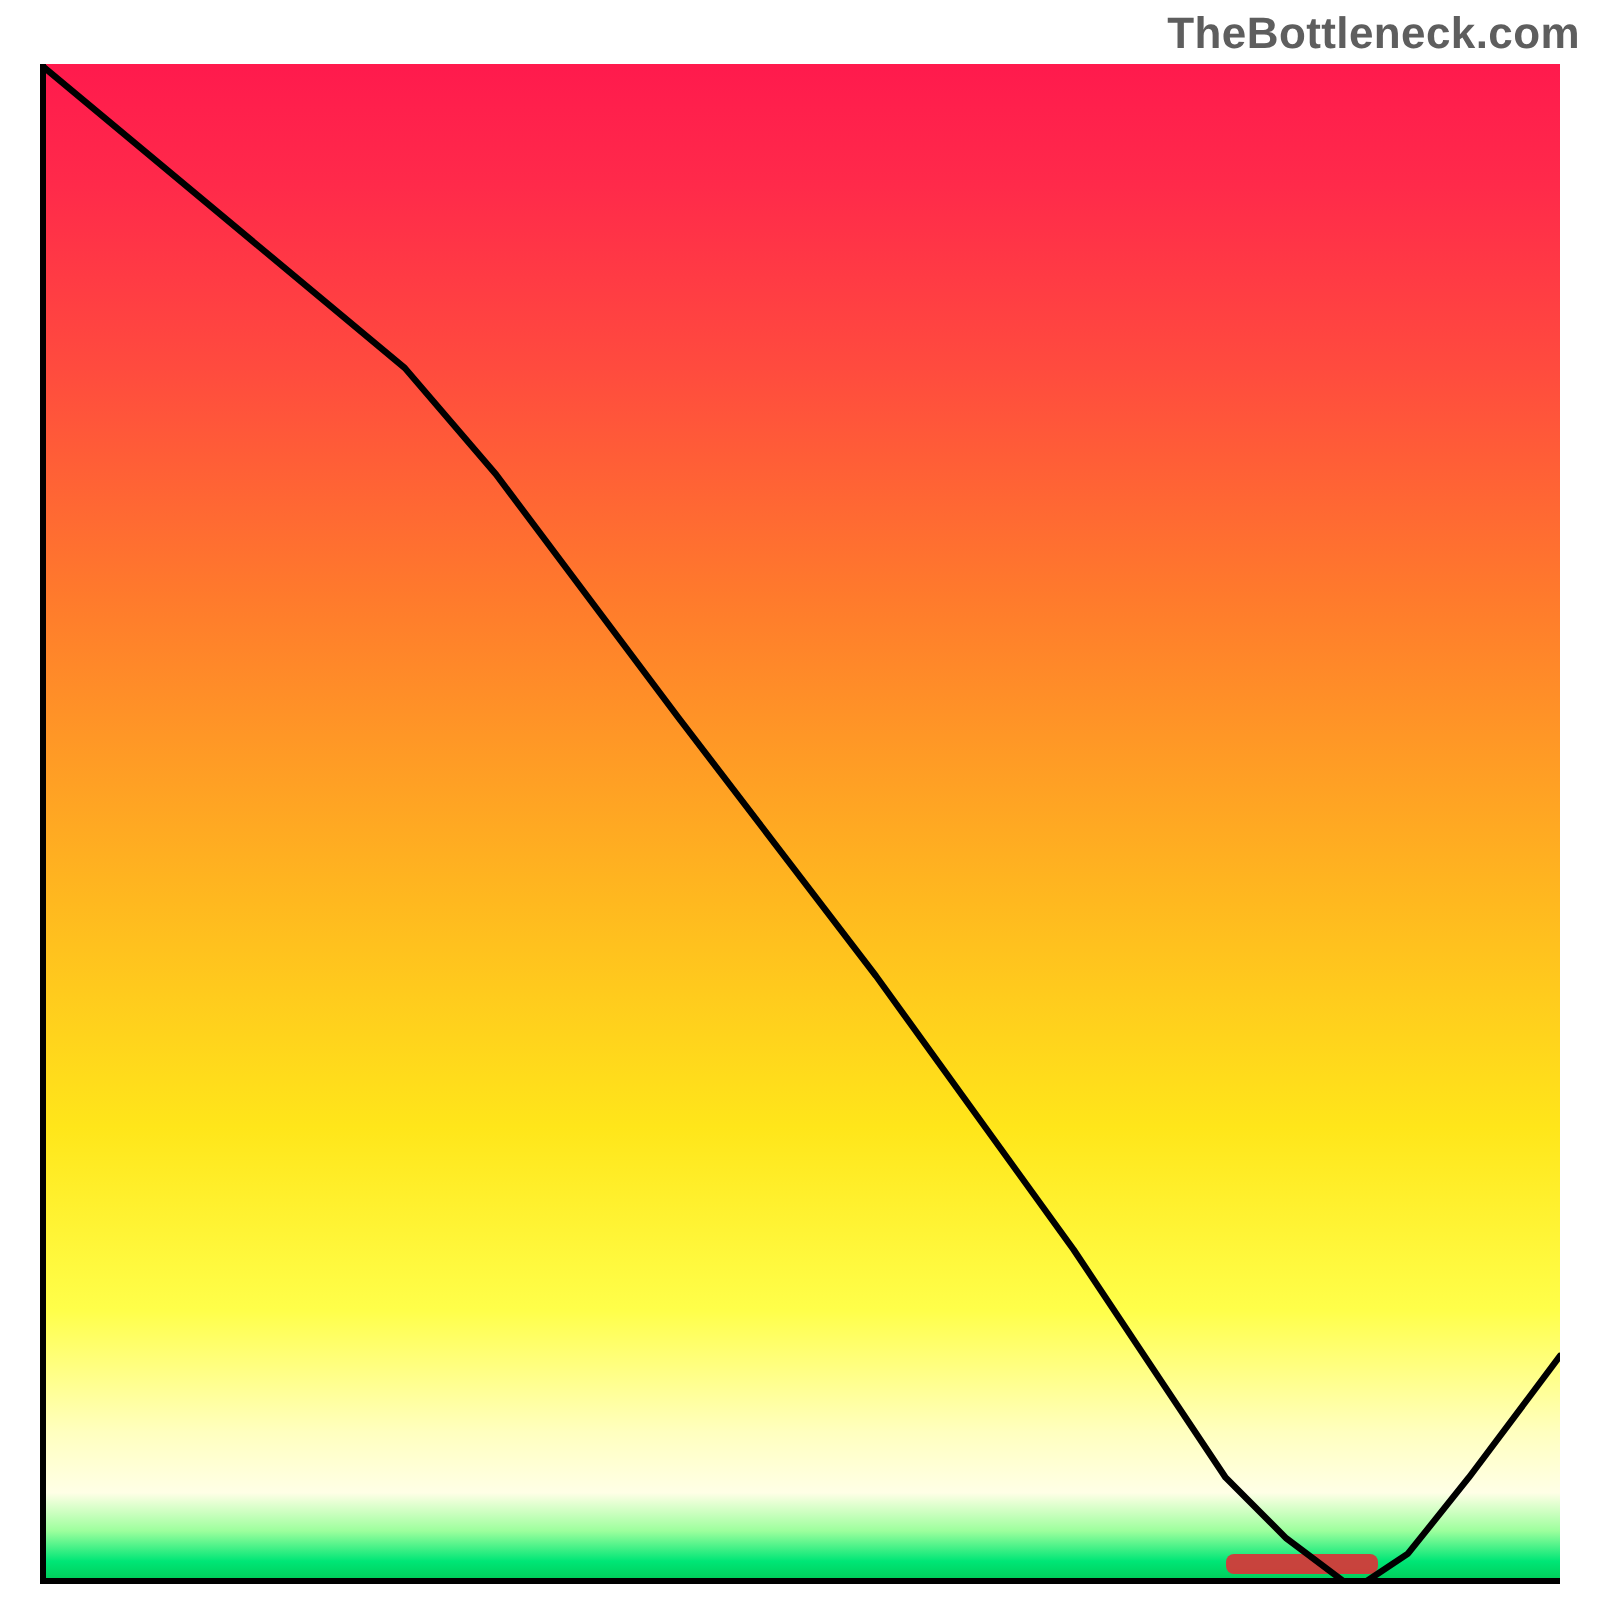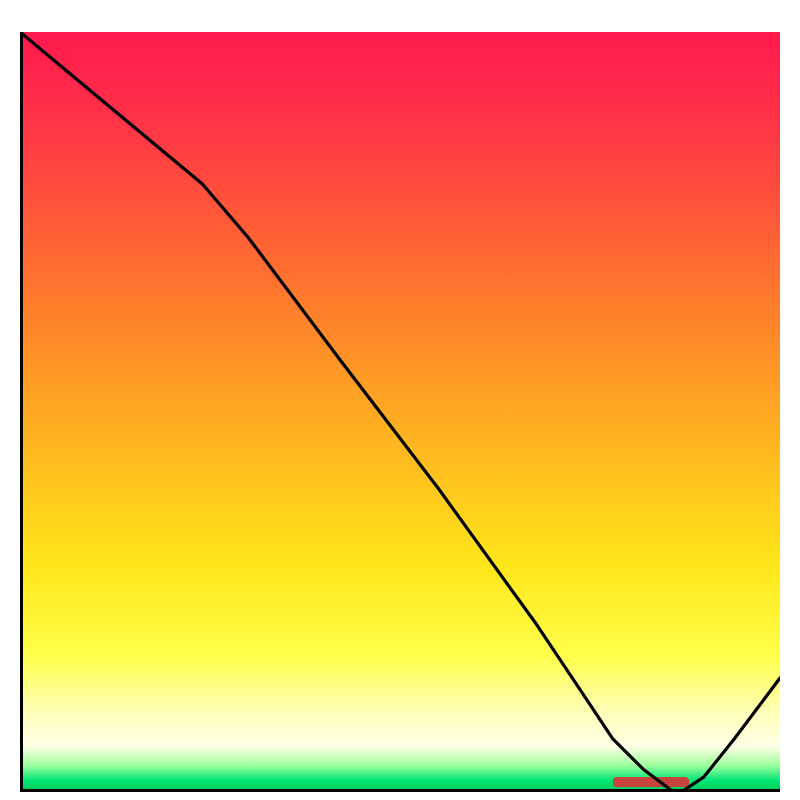--- a/index.html
+++ b/index.html
@@ -67,20 +67,21 @@
     height: 10px;
     background: #d33a3a;
     border-radius: 4px;
     opacity: 0.95;
   }
 </style>
 </head>
 <body>
 
 <div class="wrap">
+  <div class="attribution">TheBottleneck.com</div>
 
   <div class="plot-area">
     <div class="gradient-bg"></div>
 
     <div class="marker" id="optimal-marker" style="left: 592.8px; width: 76px; bottom: 4.56px;"></div>
 
     <svg class="axes" viewBox="0 0 760 760" preserveAspectRatio="none">
       <polyline id="curve" fill="none" stroke="#000000" stroke-width="3.2" stroke-linejoin="round" stroke-linecap="round" points="0.0,0.0 45.6,38.0 182.4,152.0 228.0,205.2 319.2,326.8 418.0,456.0 516.8,592.8 562.4,661.2 592.8,706.8 623.2,737.2 653.6,760.0 661.2,760.0 684.0,744.8 714.4,706.8 760.0,646.0"></polyline>
       <line x1="0" y1="759" x2="760" y2="759" stroke="#000000" stroke-width="4"></line>
       <line x1="1" y1="0" x2="1" y2="760" stroke="#000000" stroke-width="4"></line>

